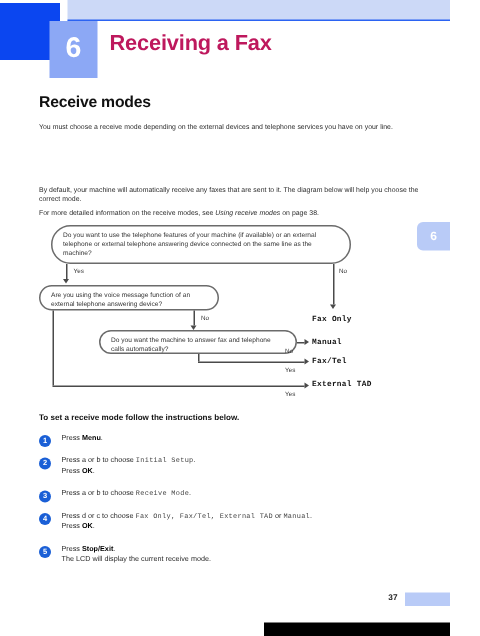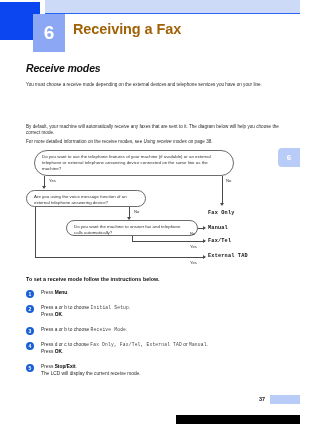--- a/index.html
+++ b/index.html
@@ -32,38 +32,37 @@
     font-size:19px;font-weight:bold;color:#ffffff;
     font-family:"Liberation Sans", sans-serif;
     letter-spacing:0;
   }
   .hdr-rule{
     position:absolute;left:45px;top:13px;width:255px;height:1px;
     background:#2b63f2;
   }
   .hdr-title{
     position:absolute;left:73px;top:21px;
-    font-size:14.5px;font-weight:bold;color:#a16207;
+    font-size:14.5px;font-weight:bold;color:#be185d;
     letter-spacing:-0.1px;white-space:nowrap;
   }
 
   
   .side-tab{
     position:absolute;right:0;top:148px;width:22px;height:19px;
     background:#b9cbf7;border-radius:4px 0 0 4px;
     display:flex;align-items:center;justify-content:center;
     font-size:8px;font-weight:bold;color:#ffffff;
   }
 
   
   .h1{
     position:absolute;left:26px;
     font-size:10.5px;font-weight:bold;letter-spacing:-0.15px;
     color:#111;
-    font-style:italic;
   }
   .h1.a{top:62px;}
   .h1.b{top:105px;}
   .para{
     position:absolute;left:26px;width:256px;
     font-size:4.6px;line-height:6.4px;color:#2a2a2a;
     letter-spacing:0.02px;
   }
   .para.p1{top:82px;}
   .para.p2{top:124px;}

